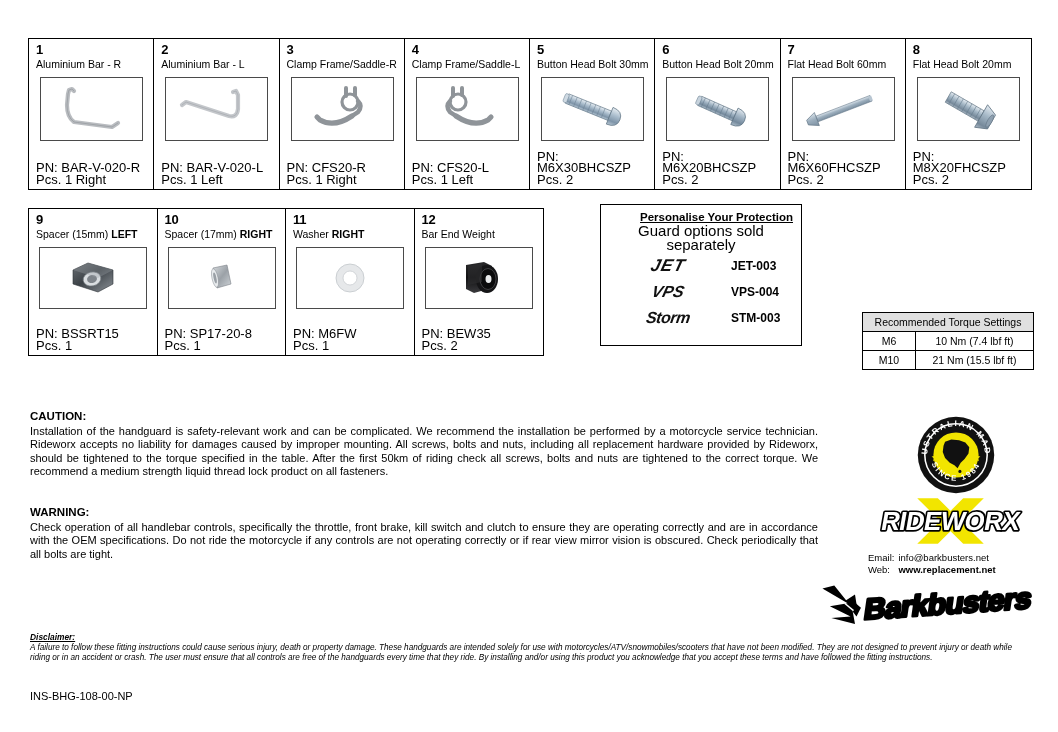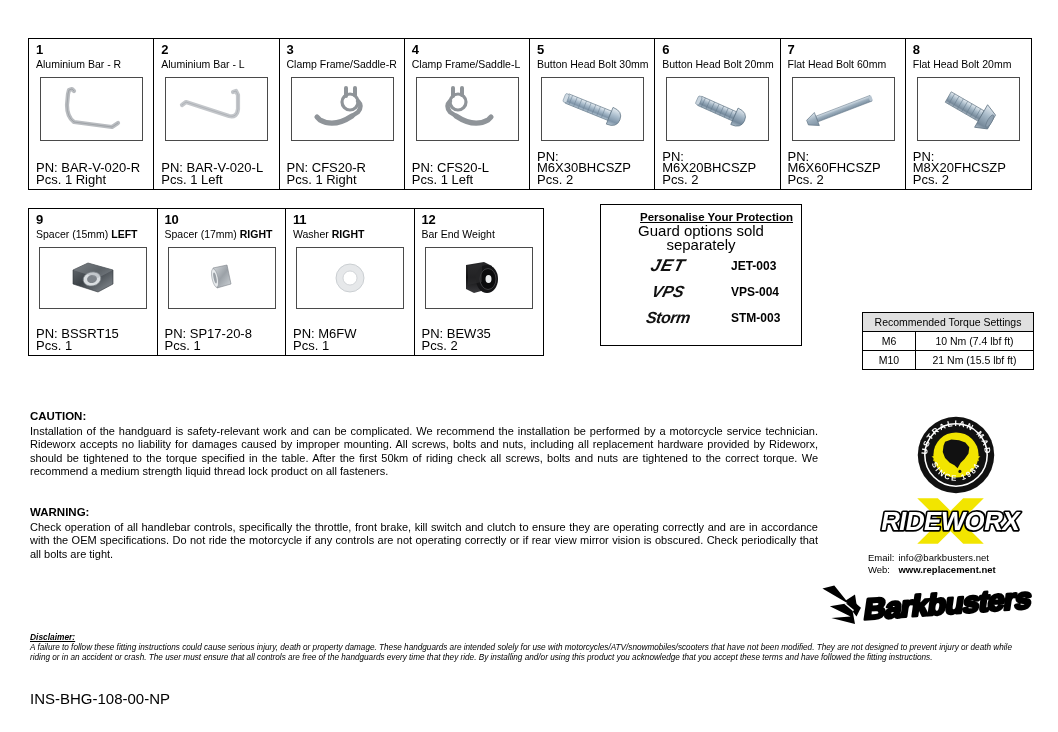--- a/index.html
+++ b/index.html
@@ -177,21 +177,21 @@
     font-weight: bold;
     text-decoration: underline;
     display: block;
     font-size: 8.4px;
   }
 
   #doc-code {
     position: absolute;
     left: 30px;
     top: 690px;
-    font-size: 15px;
+    font-size: 11px;
   }
 
   
   #aus-made-logo {
     position: absolute;
     left: 917px;
     top: 416px;
     width: 78px;
     height: 78px;
   }

